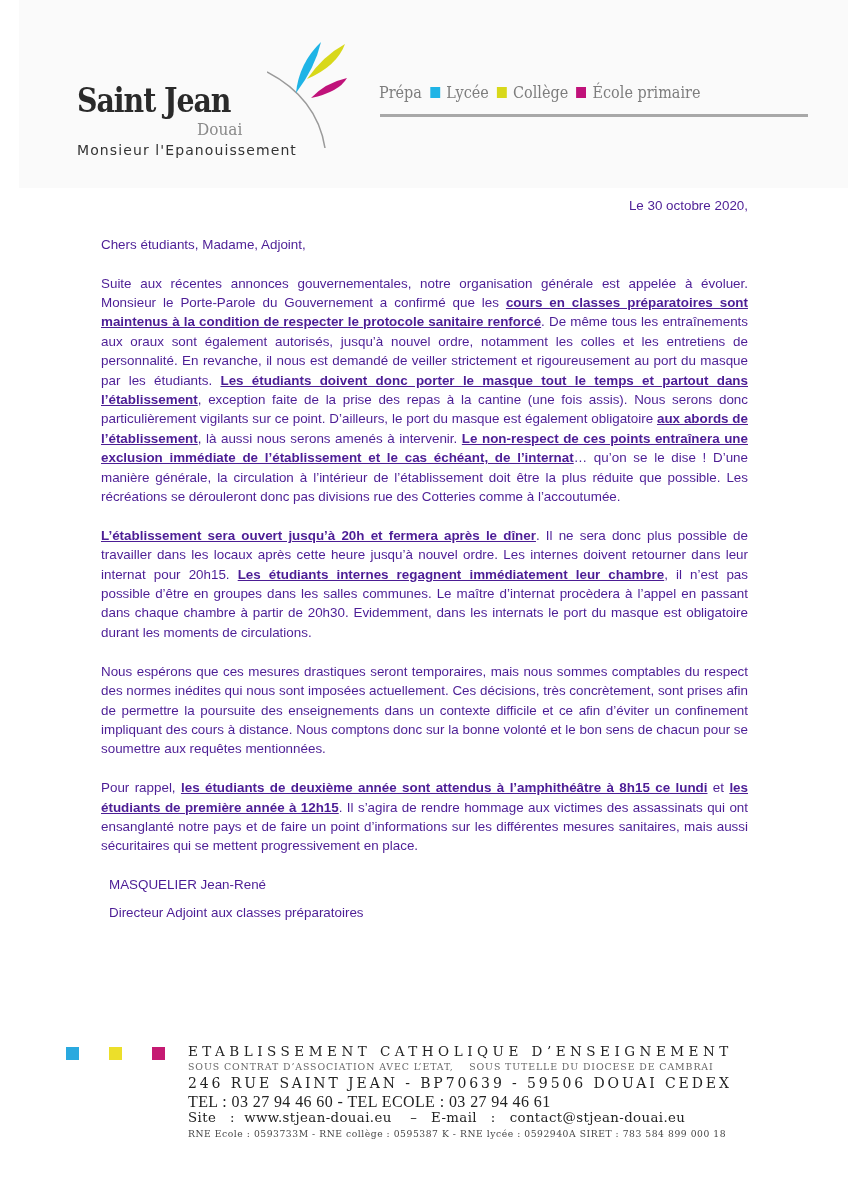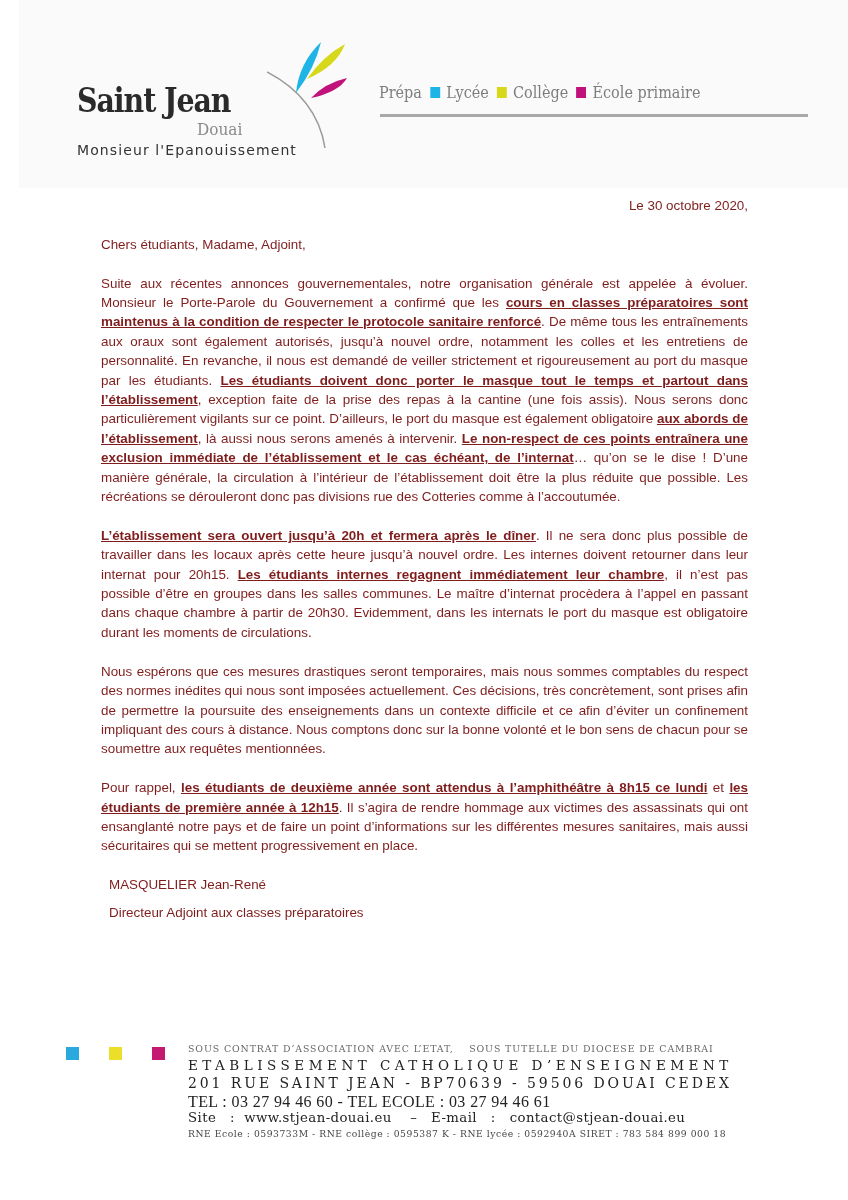--- a/index.html
+++ b/index.html
@@ -29,21 +29,21 @@
       position: absolute; left: 360px; top: 83px; font-family: "DejaVu Serif", serif;
       font-size: 16px; color: #7d7d7d; white-space: nowrap; display: flex; align-items: center;
       transform: scaleX(0.9); transform-origin: left center;
     }
     .nav .sq { display: inline-block; width: 11px; height: 11px; margin: 0 7px 0 9px; }
     .nav-rule {
       position: absolute; left: 361px; top: 114px; width: 428px; height: 3px; background: #a8a8a8;
     }
     .letter {
       position: absolute; left: 101px; top: 196px; width: 647px;
-      font-family: "Liberation Sans", sans-serif; font-size: 13.4px; line-height: 19.4px; color: #7f1d1d;
+      font-family: "Liberation Sans", sans-serif; font-size: 13.4px; line-height: 19.4px; color: #4c1d95;
     }
     .date { text-align: right; margin: 0 0 19.4px 0; }
     .p { margin: 0 0 19.4px 0; text-align: justify; }
     .p b { font-weight: bold; text-decoration: underline; }
     .sig { margin: 8px; }
     .footer-squares { position: absolute; left: 66px; top: 1047px; }
     .footer-squares span { position: absolute; width: 13px; height: 13px; top: 0; }
     .footer {
       position: absolute; left: 188px; top: 1043px; width: 580px; font-family: "DejaVu Serif", serif; color: #222;
     }
@@ -94,19 +94,19 @@
   <p class="sig">Directeur Adjoint aux classes préparatoires</p>
 </div>
 
 <div class="footer-squares">
   <span style="left: 0px; background: rgb(42, 169, 223);"></span>
   <span style="left: 43px; background: rgb(236, 223, 42);"></span>
   <span style="left: 86px; background: rgb(197, 26, 114);"></span>
 </div>
 
 <div class="footer">
+  <span class="f-line f1">ETABLISSEMENT CATHOLIQUE D’ENSEIGNEMENT</span>
   <span class="f-line f2" style="white-space:pre">SOUS CONTRAT D’ASSOCIATION AVEC L’ETAT,    SOUS TUTELLE DU DIOCESE DE CAMBRAI</span>
-  <span class="f-line f1">ETABLISSEMENT CATHOLIQUE D’ENSEIGNEMENT</span>
-  <span class="f-line f3">201 RUE SAINT JEAN - BP70639 - 59506 DOUAI CEDEX</span>
+  <span class="f-line f3">246 RUE SAINT JEAN - BP70639 - 59506 DOUAI CEDEX</span>
   <span class="f-line f4">TEL : 03 27 94 46 60 - TEL ECOLE : 03 27 94 46 61</span>
   <span class="f-line f5" style="white-space:pre"><span>Site   :  </span><span>www.stjean-douai.eu</span><span>    –   E-mail   :   </span><span>contact@stjean-douai.eu</span></span>
   <span class="f-line f6">RNE Ecole : 0593733M - RNE collège : 0595387 K - RNE lycée : 0592940A SIRET : 783 584 899 000 18</span>
 </div>
 
 </body></html>

